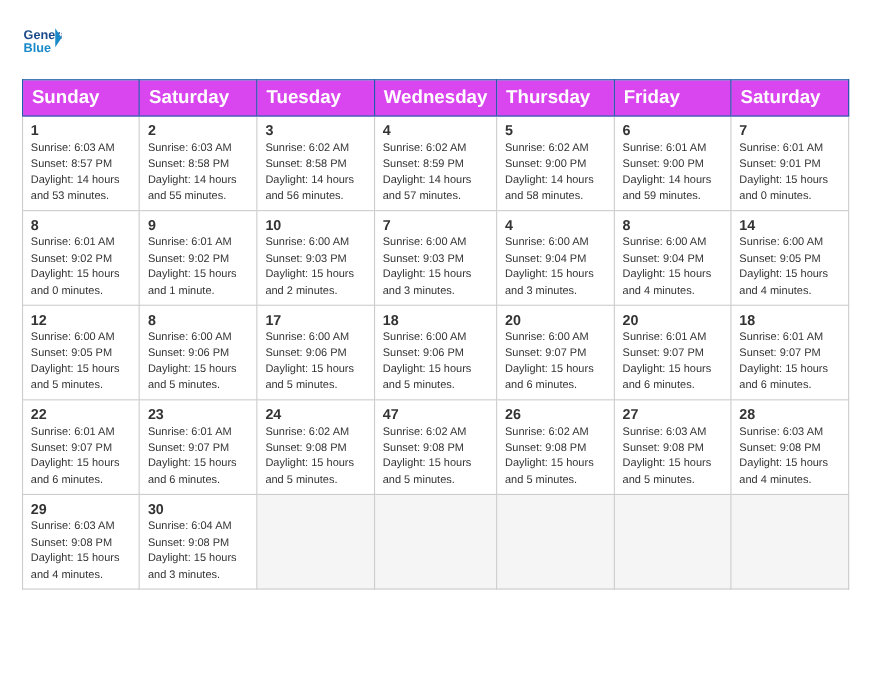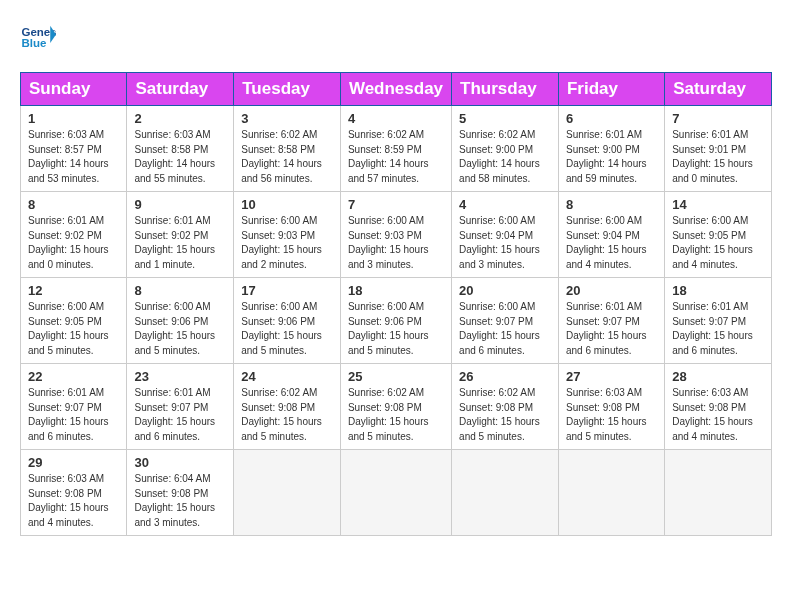--- a/index.html
+++ b/index.html
@@ -203,21 +203,21 @@
         </td>
         <td>
           <span class="day-num">23</span>
 <div class="day-info">Sunrise: 6:01 AM<br>Sunset: 9:07 PM<br>Daylight: 15 hours and 6 minutes.</div>
         </td>
         <td>
           <span class="day-num">24</span>
 <div class="day-info">Sunrise: 6:02 AM<br>Sunset: 9:08 PM<br>Daylight: 15 hours and 5 minutes.</div>
         </td>
         <td>
-          <span class="day-num">25</span>
+          <span class="day-num">47</span>
 <div class="day-info">Sunrise: 6:02 AM<br>Sunset: 9:08 PM<br>Daylight: 15 hours and 5 minutes.</div>
         </td>
         <td>
           <span class="day-num">26</span>
 <div class="day-info">Sunrise: 6:02 AM<br>Sunset: 9:08 PM<br>Daylight: 15 hours and 5 minutes.</div>
         </td>
         <td>
           <span class="day-num">27</span>
 <div class="day-info">Sunrise: 6:03 AM<br>Sunset: 9:08 PM<br>Daylight: 15 hours and 5 minutes.</div>
         </td>

